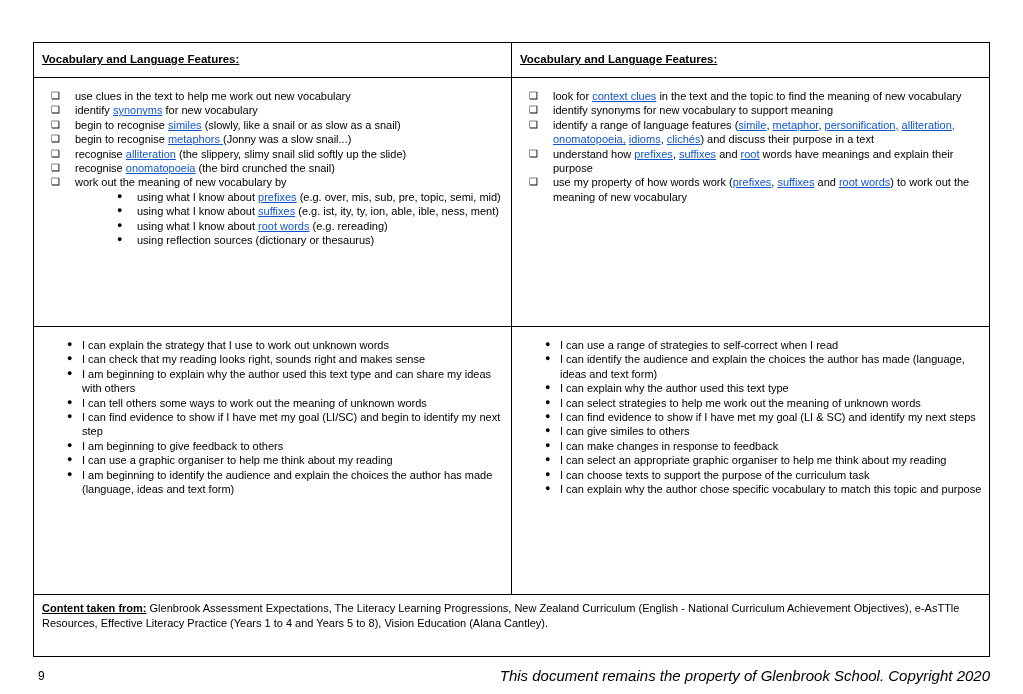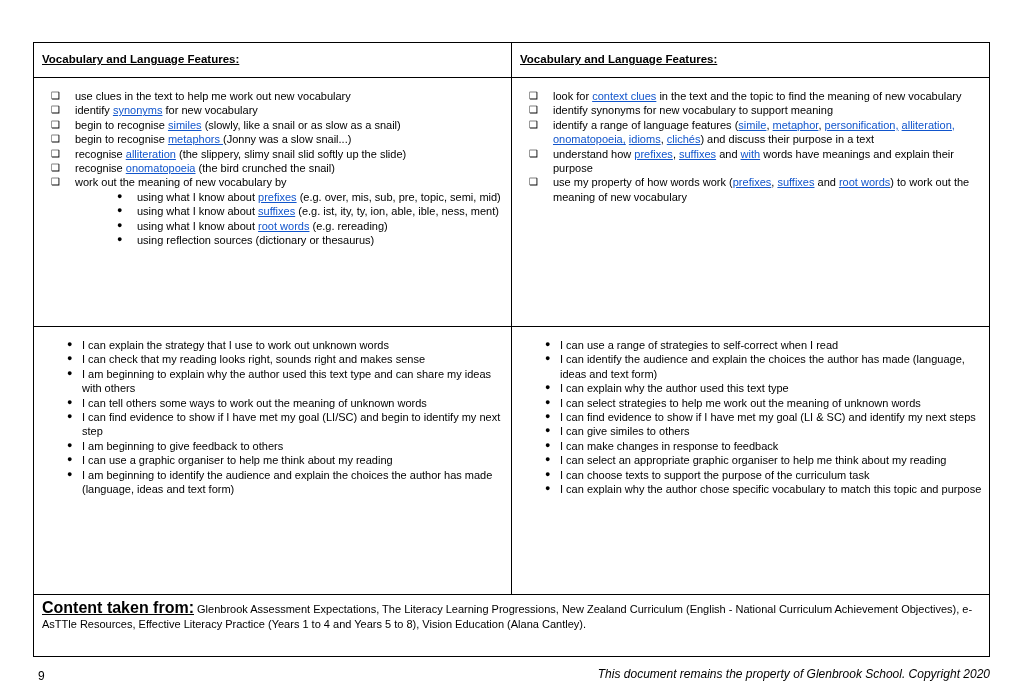--- a/index.html
+++ b/index.html
@@ -40,21 +40,21 @@
   .li.chk .mk{position:absolute;left:9px;top:0;font-size:10px;}
   .li.bul{padding-left:40px;}
   .li.bul .mk{position:absolute;left:25px;top:-1px;font-size:9px;}
   .li.ind1{padding-left:95px;}
   .li.ind1 .mk{left:75px;}
   .lk{color:var(--link);text-decoration:underline;}
   .un{}
   .page-num{position:absolute;left:38px;top:669px;font-size:12px;}
   .copyright{
     position:absolute;right:33px;top:667px;
-    font-size:12px;font-style:italic;text-align:right;
+    font-size:15px;font-style:italic;text-align:right;
   }
 </style>
 </head>
 <body>
 
 <div class="page">
   <table class="doc">
     <colgroup>
         <col style="width:50%">
         <col style="width:50%">
@@ -82,21 +82,21 @@
               <div class="li bul ind1"><span class="mk">●</span><span><span>using what I know about </span><span class="lk">suffixes</span><span> (e.g. ist, ity, ty, ion, able, ible, ness, ment)</span></span></div>
               <div class="li bul ind1"><span class="mk">●</span><span><span>using what I know about </span><span class="lk">root words</span><span> (e.g. re</span><span class="un">read</span><span>ing)</span></span></div>
               <div class="li bul ind1"><span class="mk">●</span><span><span>using reflection sources (dictionary or thesaurus)</span></span></div>
             </div>
       </td>
       <td class="vocab-cell list-cell">
         <div>
               <div class="li chk"><span class="mk">❑</span><span><span>look for </span><span class="lk">context clues</span><span> in the text and the topic to find the meaning of new vocabulary</span></span></div>
               <div class="li chk"><span class="mk">❑</span><span><span>identify synonyms for new vocabulary to support meaning</span></span></div>
               <div class="li chk"><span class="mk">❑</span><span><span>identify a range of language features (</span><span class="lk">simile</span><span>, </span><span class="lk">metaphor</span><span>, </span><span class="lk">personification,</span><span> </span><span class="lk">alliteration,</span><span> </span><span class="lk">onomatopoeia,</span><span> </span><span class="lk">idioms</span><span>, </span><span class="lk">clichés</span><span>) and discuss their purpose in a text</span></span></div>
-              <div class="li chk"><span class="mk">❑</span><span><span>understand how </span><span class="lk">prefixes</span><span>, </span><span class="lk">suffixes</span><span> and </span><span class="lk">with</span><span> words have meanings and explain their purpose</span></span></div>
+              <div class="li chk"><span class="mk">❑</span><span><span>understand how </span><span class="lk">prefixes</span><span>, </span><span class="lk">suffixes</span><span> and </span><span class="lk">root</span><span> words have meanings and explain their purpose</span></span></div>
               <div class="li chk"><span class="mk">❑</span><span><span>use my property of how words work (</span><span class="lk">prefixes</span><span>, </span><span class="lk">suffixes</span><span> and </span><span class="lk">root words</span><span>) to work out the meaning of new vocabulary</span></span></div>
             </div>
       </td>
     </tr>
     <tr>
       <td class="meta-cell list-cell">
         <div>
               <div class="li bul"><span class="mk">●</span><span><span>I can explain the strategy that I use to work out unknown words</span></span></div>
               <div class="li bul"><span class="mk">●</span><span><span>I can check that my reading looks right, sounds right and makes sense</span></span></div>
               <div class="li bul"><span class="mk">●</span><span><span>I am beginning to explain why the author used this text type and can share my ideas with others</span></span></div>
@@ -117,21 +117,21 @@
               <div class="li bul"><span class="mk">●</span><span><span>I can give similes to others</span></span></div>
               <div class="li bul"><span class="mk">●</span><span><span>I can make changes in response to feedback</span></span></div>
               <div class="li bul"><span class="mk">●</span><span><span>I can select an appropriate graphic organiser to help me think about my reading</span></span></div>
               <div class="li bul"><span class="mk">●</span><span><span>I can choose texts to support the purpose of the curriculum task</span></span></div>
               <div class="li bul"><span class="mk">●</span><span><span>I can explain why the author chose specific vocabulary to match this topic and purpose</span></span></div>
             </div>
       </td>
     </tr>
     <tr>
       <td class="foot-cell" colspan="2">
-        <span class="hdr" style="font-size:16px">Content taken from:</span><span> Glenbrook Assessment Expectations, The Literacy Learning Progressions, New Zealand Curriculum (English - National Curriculum Achievement Objectives), e-AsTTle Resources, Effective Literacy Practice (Years 1 to 4 and Years 5 to 8), Vision Education (Alana Cantley).</span>
+        <span class="hdr" style="font-size:11px">Content taken from:</span><span> Glenbrook Assessment Expectations, The Literacy Learning Progressions, New Zealand Curriculum (English - National Curriculum Achievement Objectives), e-AsTTle Resources, Effective Literacy Practice (Years 1 to 4 and Years 5 to 8), Vision Education (Alana Cantley).</span>
       </td>
     </tr>
   </tbody>
     </table>
 
   <div class="page-num">9</div>
   <div class="copyright">This document remains the property of Glenbrook School. Copyright 2020</div>
 </div>
 
 </body></html>

